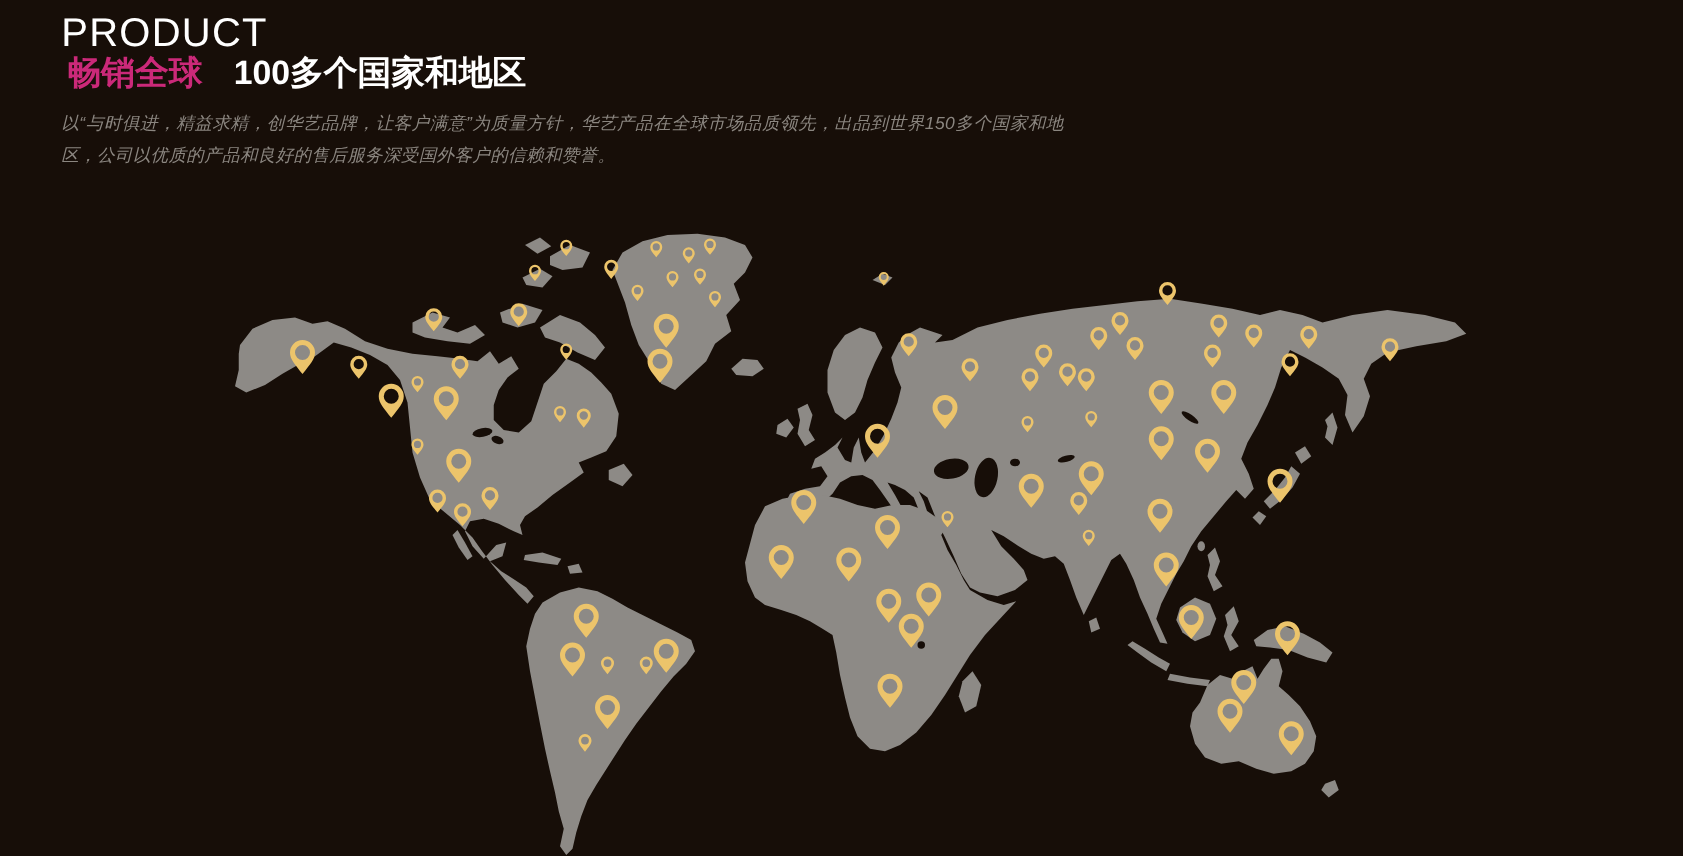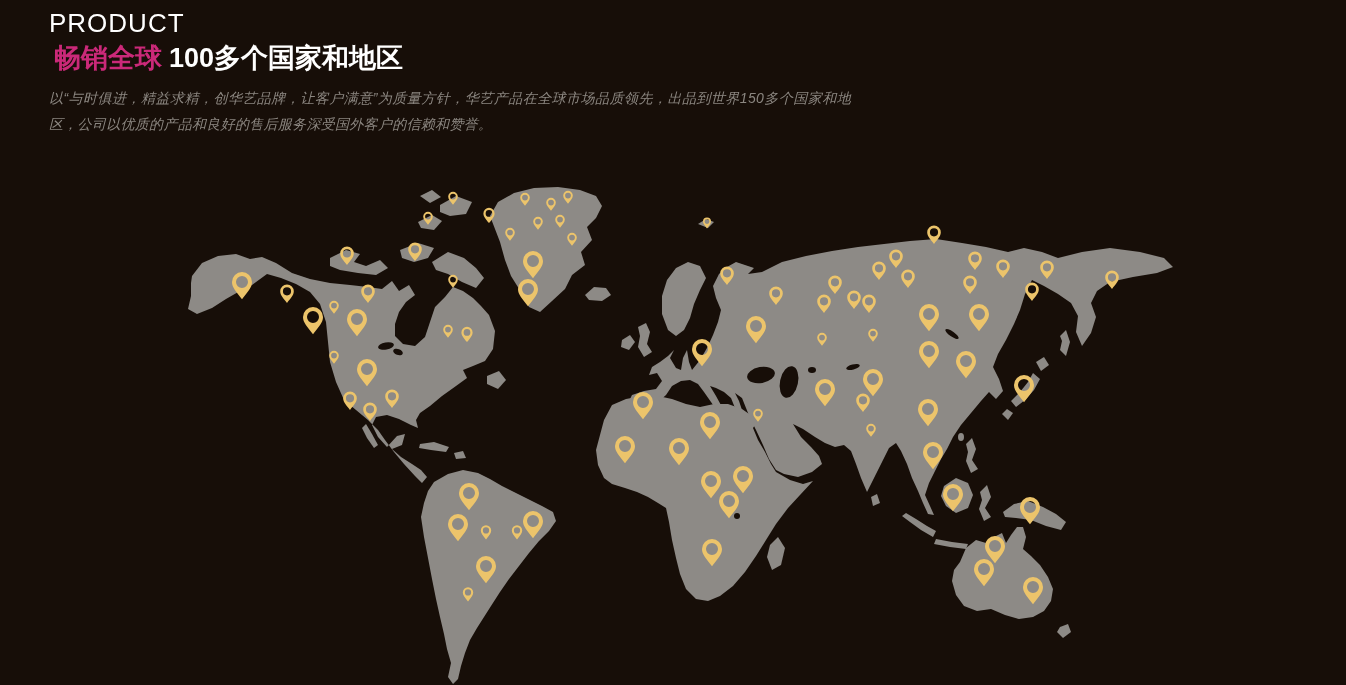--- a/index.html
+++ b/index.html
@@ -8,28 +8,28 @@
   }
   *{box-sizing:border-box;}
   html,body{margin:0;padding:0;}
   body{
     width:1346px;height:685px;overflow:hidden;position:relative;
     background:var(--bg);
     font-family:"Liberation Sans","DejaVu Sans",sans-serif;
   }
   .page-title{
     position:absolute;left:49px;top:8px;margin:0;
-    font-size:26px;font-weight:400;letter-spacing:1px;color:var(--heading);
+    font-size:32px;font-weight:400;letter-spacing:1px;color:var(--heading);
   }
   .subtitle{
     position:absolute;left:54px;top:40px;margin:0;
     font-size:27px;font-weight:700;white-space:nowrap;
   }
   .subtitle .hl{color:var(--highlight);}
-  .subtitle .rest{color:var(--heading);font-weight:600;margin-left:7px;}
+  .subtitle .rest{color:var(--heading);font-weight:600;margin-left:25px;}
   .desc{
     position:absolute;left:49px;top:85px;width:802px;margin:0;
     font-size:14px;line-height:26px;letter-spacing:0.3px;color:var(--body);
     text-align:justify;
     font-style:italic;
   }
   .map-svg{position:absolute;left:0;top:0;width:1346px;height:685px;}
   .map-svg path{stroke:none;}
 </style>
 </head>

